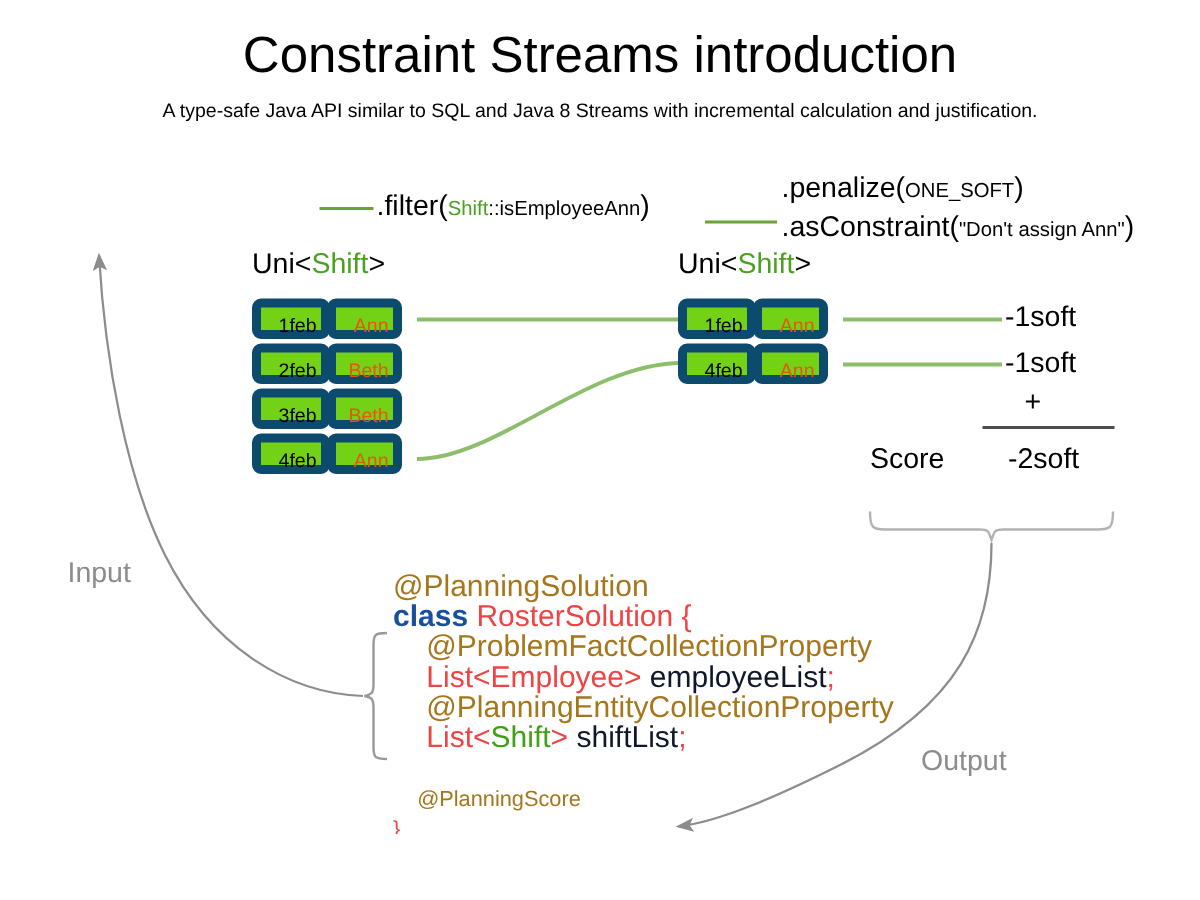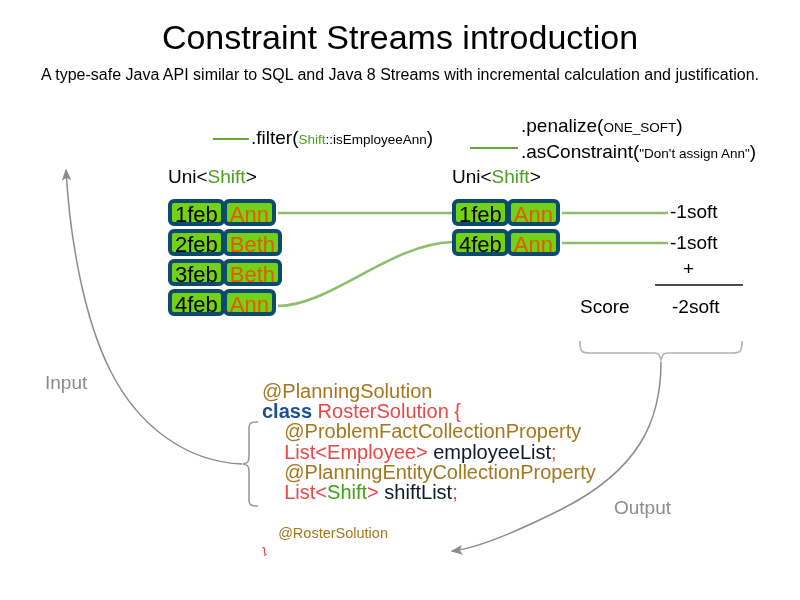--- a/index.html
+++ b/index.html
@@ -26,21 +26,21 @@
     left: 0; top: 18px; width: 800px;
     text-align: center;
     font-size: 34px;
     letter-spacing: 0px;
     color: #000000;
     white-space: nowrap;
   }
   #subtitle {
     left: 0; top: 66px; width: 800px;
     text-align: center;
-    font-size: 16px;
+    font-size: 13px;
     color: #000000;
     white-space: nowrap;
   }
 
   
   .stream-text {
     font-size: 19px;
     color: #000000;
     white-space: nowrap;
     line-height: 1;
@@ -72,27 +72,27 @@
   #uni-right { left: 452px; top: 166px; }
 
   
   .card-row {
     display: flex;
     align-items: stretch;
     height: 27px;
   }
   .card-cell {
     background: #73d216;
-    border: 4px solid #0c4a6e;
+    border: 6px solid #0c4a6e;
     border-radius: 6px;
-    font-size: 22px;
+    font-size: 13px;
     line-height: 23px;
     padding: 0 3px;
     box-sizing: border-box;
-    text-align: center;
+    text-align: right;
     white-space: nowrap;
   }
   .card-date { color: #000000; min-width: 52px; }
   .card-name { color: #e8560b; min-width: 50px; margin-left: -2px; }
 
   #cards-left  { left: 168px; top: 199px; }
   #cards-right { left: 452px; top: 199px; }
   #cards-left .card-row { margin-bottom: 3px; }
   #cards-right .card-row { margin-bottom: 3px; }
 
@@ -199,21 +199,21 @@
     </div>
 
   <div class="abs soft-text" id="soft-1">-1soft</div>
   <div class="abs soft-text" id="soft-2">-1soft</div>
   <div class="abs" id="plus-sign">+</div>
   <div class="abs" id="sum-rule"></div>
   <div class="abs" id="score-label">Score</div>
   <div class="abs" id="score-total">-2soft</div>
 
   <div class="abs" id="code-block"><div class="code-line"><span class="ann">@PlanningSolution</span></div><div class="code-line"><span class="kw">class</span><span class="typ"> RosterSolution {</span></div><div class="code-line">    <span class="ann">@ProblemFactCollectionProperty</span></div><div class="code-line">    <span class="typ">List&lt;Employee&gt; </span><span class="fld">employeeList</span><span class="typ">;</span></div><div class="code-line">    <span class="ann">@PlanningEntityCollectionProperty</span></div><div class="code-line">    <span class="typ">List&lt;</span><span class="grn">Shift</span><span class="typ">&gt; </span><span class="fld">shiftList</span><span class="typ">;</span></div></div>
-  <div class="abs" id="code-tail"><div class="code-line">    <span class="ann">@RosterSolution</span></div><div class="code-line"><span class="typ">}</span></div></div>
+  <div class="abs" id="code-tail"><div class="code-line">    <span class="ann">@PlanningScore</span></div><div class="code-line"><span class="typ">}</span></div></div>
 
   <div class="abs io-label" id="input-label">Input</div>
   <div class="abs io-label" id="output-label">Output</div>
 
   <svg class="abs" id="overlay" viewBox="0 0 800 600">
     <defs>
       <marker id="arrowGray" markerWidth="9" markerHeight="9" refX="7" refY="3.2" orient="auto" markerUnits="strokeWidth">
         <path d="M0,0 L8,3.2 L0,6.4 L1.8,3.2 z" fill="#8c8c8c"></path>
       </marker>
     </defs>

